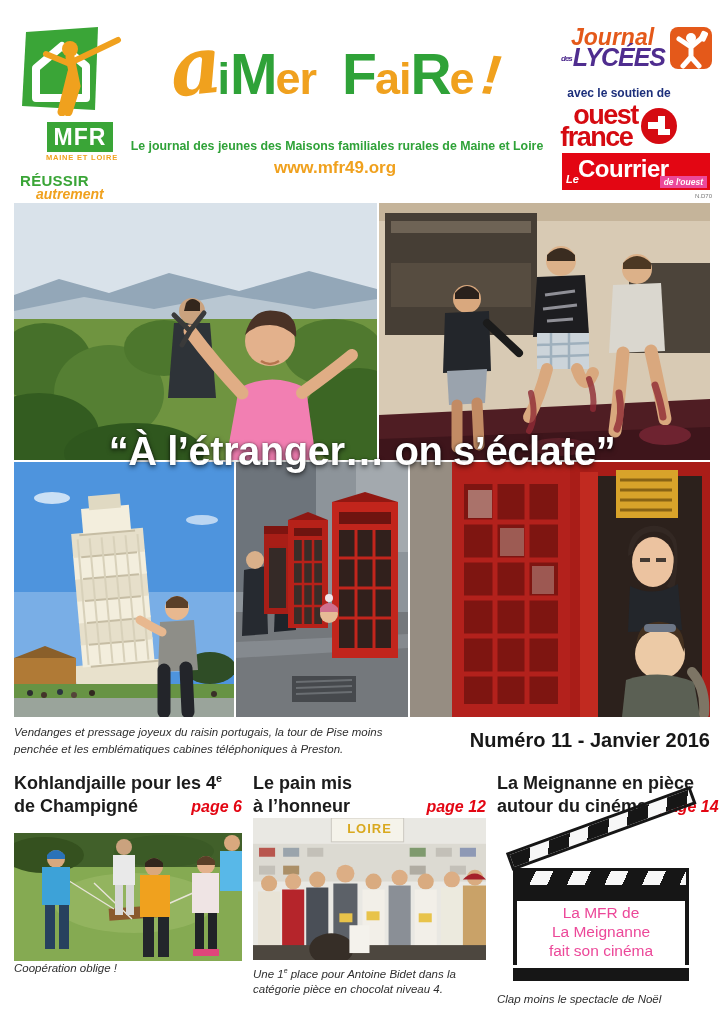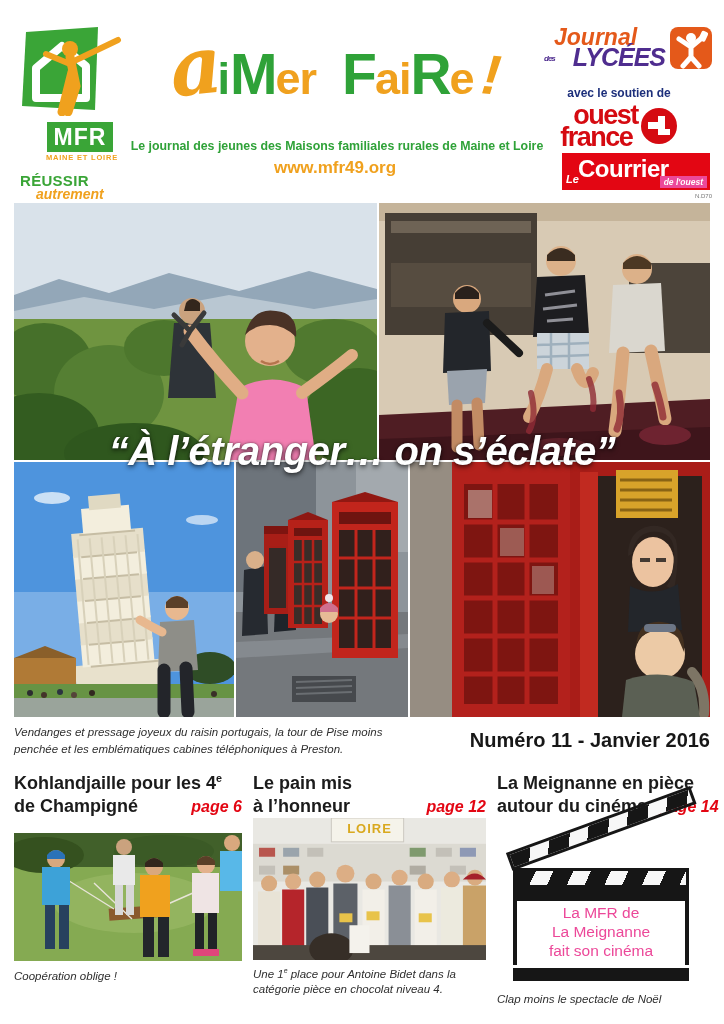--- a/index.html
+++ b/index.html
@@ -30,35 +30,35 @@
   .t-excl{color:var(--orange);font-weight:700;font-style:italic;font-size:56px;margin-left:8px;transform:rotate(6deg);}
   .mast-sub{margin-top:6px;color:var(--green);font-weight:700;font-size:13px;white-space:nowrap;
     transform:scaleX(.95);transform-origin:center;}
   .mast-site{margin-top:5px;color:var(--orange);font-weight:700;font-size:17px;}
 
   .partners{position:absolute;right:12px;top:26px;width:186px;}
   .jdl{display:flex;justify-content:flex-end;align-items:center;gap:5px;}
   .jdl-words{text-align:left;line-height:1;}
   .jdl-l1{color:var(--jdl-orange);font-style:italic;font-weight:700;font-size:23px;margin-left:10px;}
   .jdl-l2{color:var(--jdl-purple);font-weight:700;font-style:italic;font-size:25px;margin-top:-4px;letter-spacing:-1px;}
-  .jdl-des{font-size:8px;font-style:italic;vertical-align:middle;margin-right:18px;}
+  .jdl-des{font-size:8px;font-style:italic;vertical-align:middle;margin-right:1px;}
   .jdl-icon{width:42px;height:42px;background:var(--jdl-orange);border-radius:8px;flex:0 0 auto;}
   .support{margin-top:16px;text-align:center;color:var(--blue);font-weight:700;font-size:12px;}
   .of-logo{margin-top:4px;display:flex;justify-content:center;align-items:center;gap:2px;}
   .of-words{color:var(--of-red);font-weight:700;font-size:27px;line-height:.82;letter-spacing:-1.5px;text-align:left;}
   .of-ouest{padding-left:13px;}
   .courrier{position:relative;margin:5px 0 0 36px;width:148px;height:37px;background:var(--cou-red);}
   .cou-le{position:absolute;left:4px;bottom:5px;color:#fff;font-weight:700;font-style:italic;font-size:11px;}
   .cou-name{position:absolute;left:16px;top:2px;color:#fff;font-weight:700;font-size:24px;letter-spacing:-.5px;}
   .cou-sub{position:absolute;right:3px;bottom:2px;background:#ec4899;color:#fff;font-weight:700;
     font-size:8.5px;padding:1px 4px;font-style:italic;}
   .print-code{margin-top:3px;text-align:right;font-size:6px;color:#777;}
 
   
-  .collage{position:absolute;left:14px;top:203px;width:696px;height:514px;background:#fff;font-style:italic;}
+  .collage{position:absolute;left:14px;top:203px;width:696px;height:514px;background:#fff;}
   .ph{position:absolute;overflow:hidden;}
   .ph svg{display:block;width:100%;height:100%;}
   .ph-vineyard{left:0;top:0;width:363px;height:257px;}
   .ph-cellar{left:365px;top:0;width:331px;height:257px;}
   .ph-pisa{left:0;top:259px;width:220px;height:255px;}
   .ph-boxes{left:222px;top:259px;width:172px;height:255px;}
   .ph-girls{left:396px;top:259px;width:300px;height:255px;}
   .headline{position:absolute;left:0;right:0;top:226px;text-align:center;color:#fff;
     font-weight:700;font-size:40px;letter-spacing:-.5px;
     text-shadow:0 2px 5px rgba(0,0,0,.65),0 0 2px rgba(0,0,0,.5);}
@@ -73,21 +73,21 @@
     grid-template-columns:228px 233px 212px;column-gap:11px;}
   .tz-title{font-size:18px;font-weight:700;color:#1b1b1b;line-height:1.28;white-space:nowrap;}
   .tz-row2{display:flex;justify-content:space-between;align-items:baseline;}
   .tz-row2.inline{justify-content:flex-start;gap:12px;}
   .page-ref{color:var(--page-red);font-style:italic;font-weight:700;font-size:16px;white-space:nowrap;}
   .tz-photo{position:relative;width:100%;}
   .tz-photo svg{display:block;width:100%;height:100%;}
   .tz1 .tz-photo{margin-top:15px;height:128px;}
   .tz2 .tz-photo{margin-top:0;height:142px;}
   .tz-caption{font-style:italic;font-size:11.5px;color:#2f2f2f;line-height:1.3;}
-  .tz1 .tz-caption{margin-top:8px;font-style:italic;}
+  .tz1 .tz-caption{margin-top:0;font-style:italic;}
   .tz2 .tz-caption{margin-top:7px;}
   .tz3 .tz-caption{margin-top:11px;}
   .piou{position:absolute;top:3px;left:50%;transform:translateX(-50%);font-size:13px;font-weight:700;
     color:#d9a91f;letter-spacing:1px;}
   sup{font-size:.6em;}
 
   
   .clapper{position:relative;width:180px;margin:2px 0 0 14px;padding-top:48px;}
   .clap-stick{position:absolute;left:0;top:30px;width:196px;height:19px;
     background:repeating-linear-gradient(115deg,#161616 0 20px,#f7f7f7 20px 38px);

